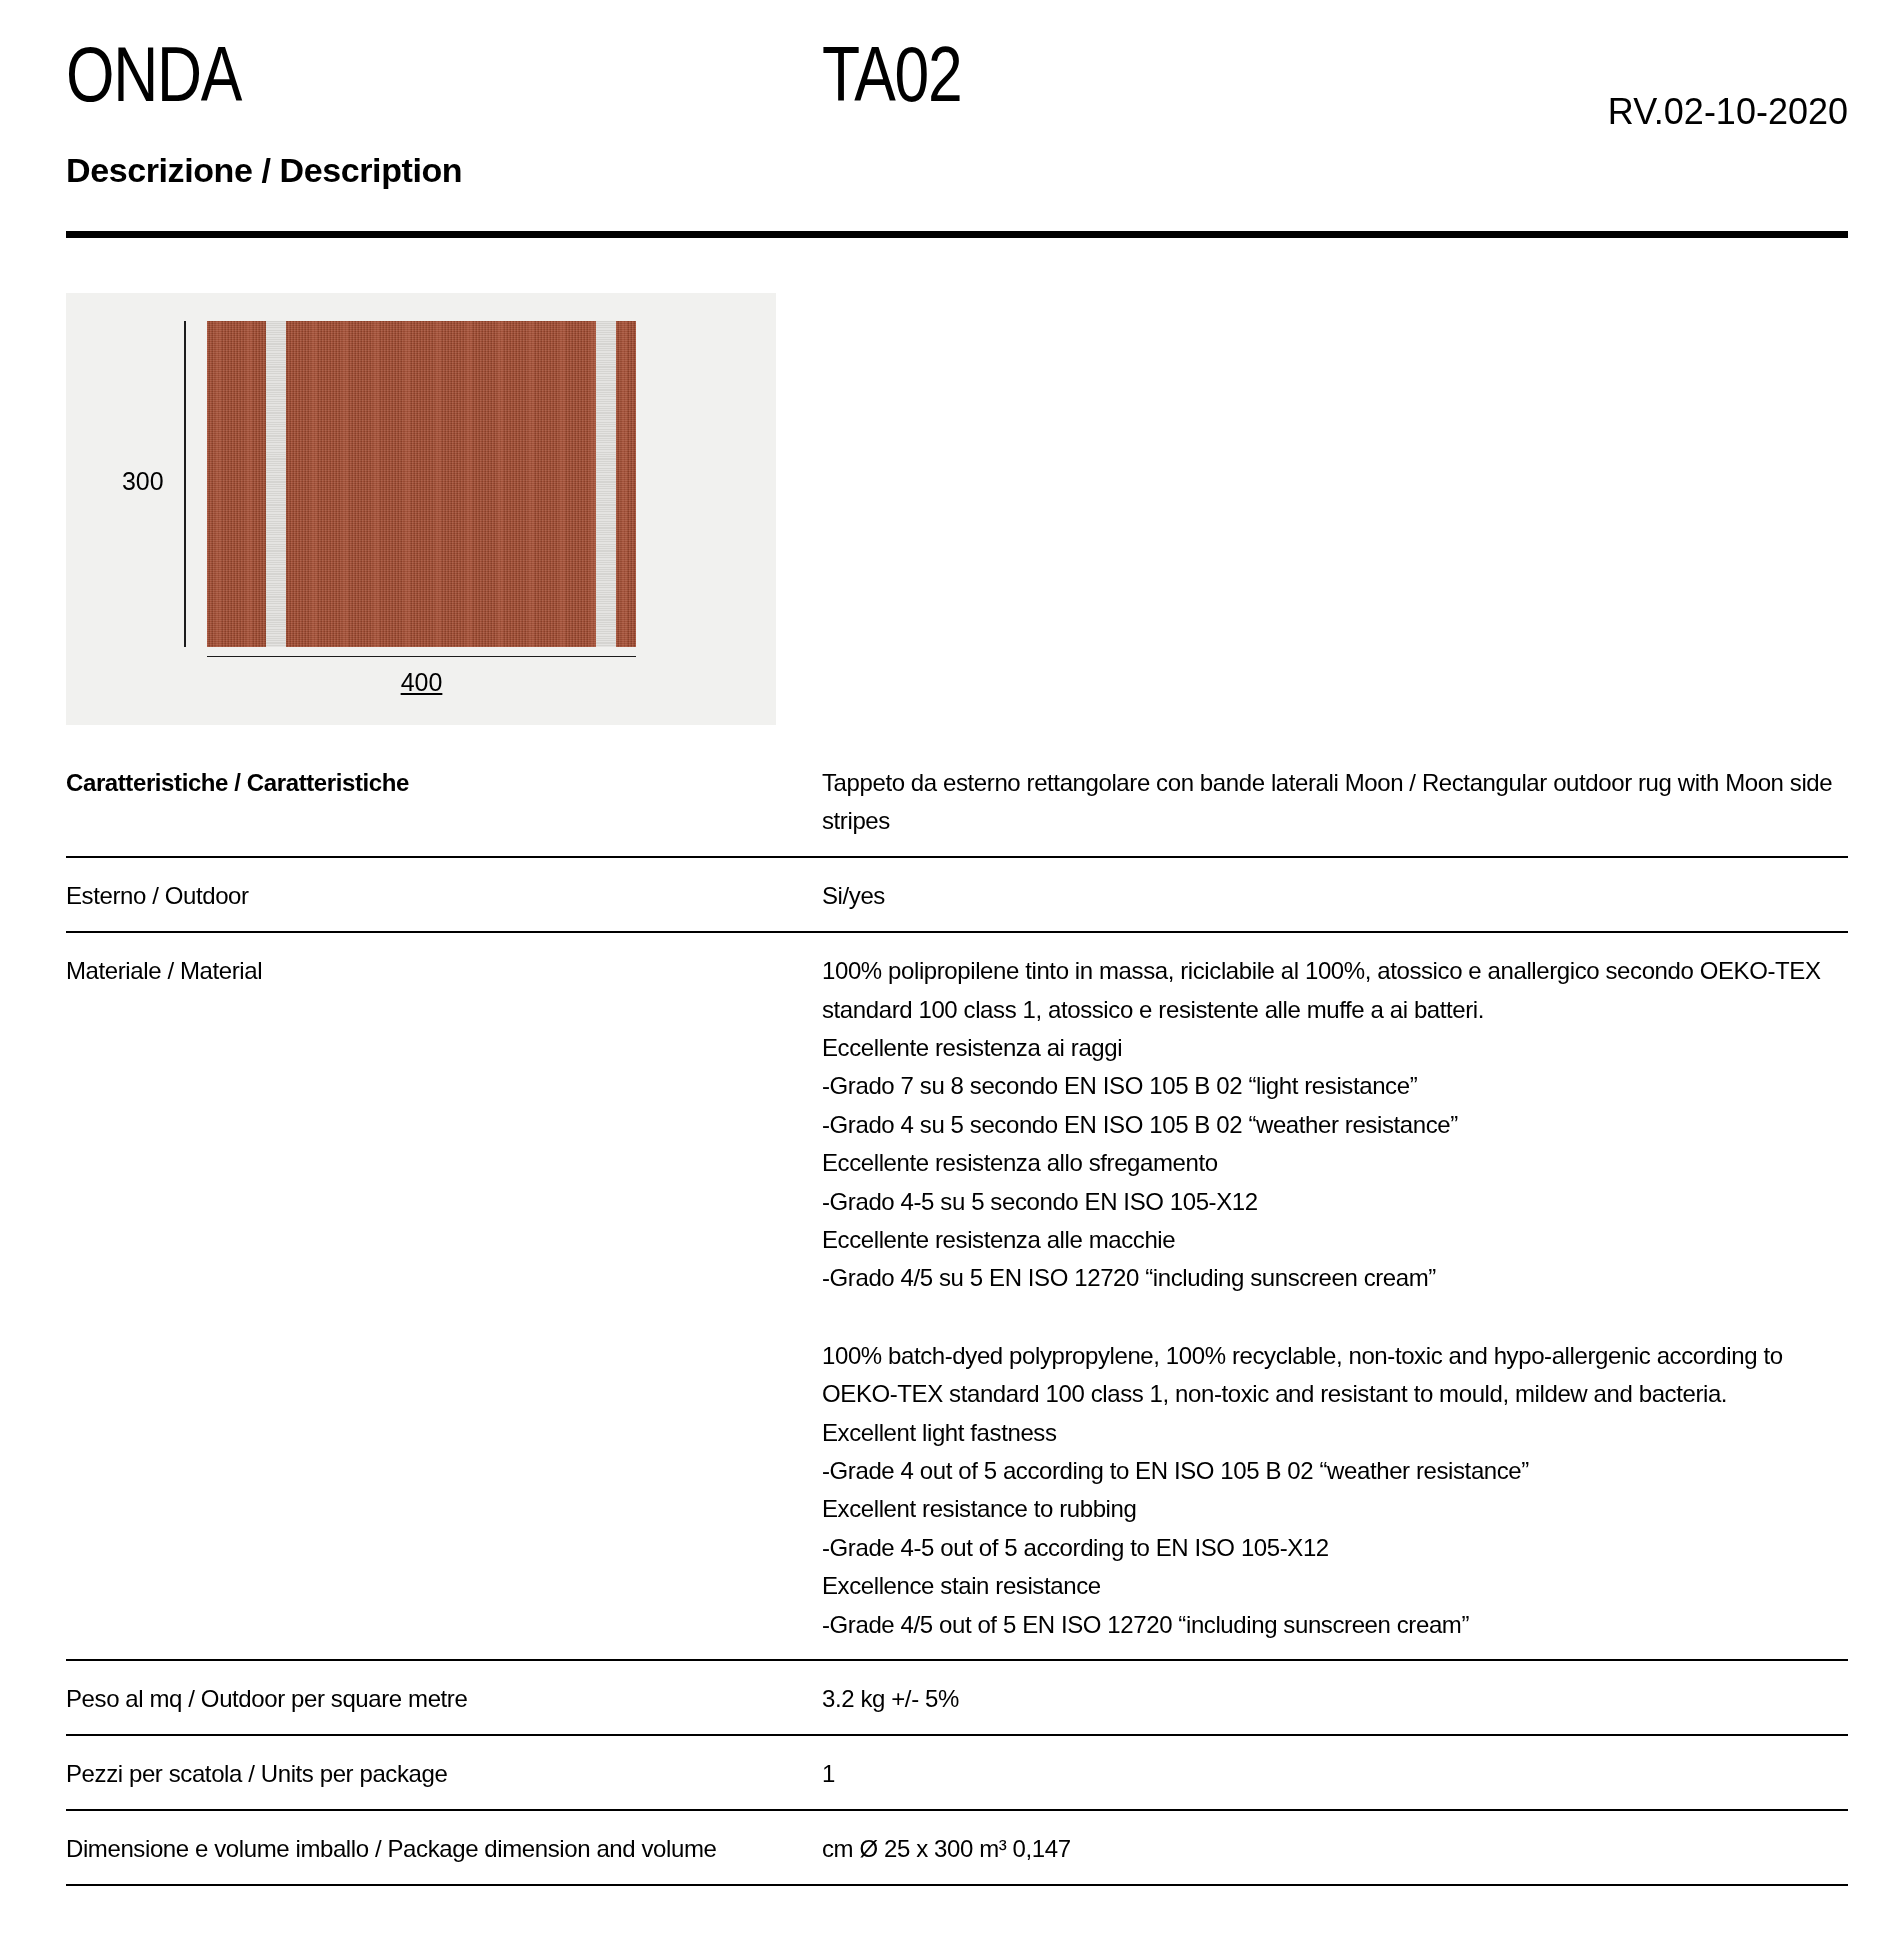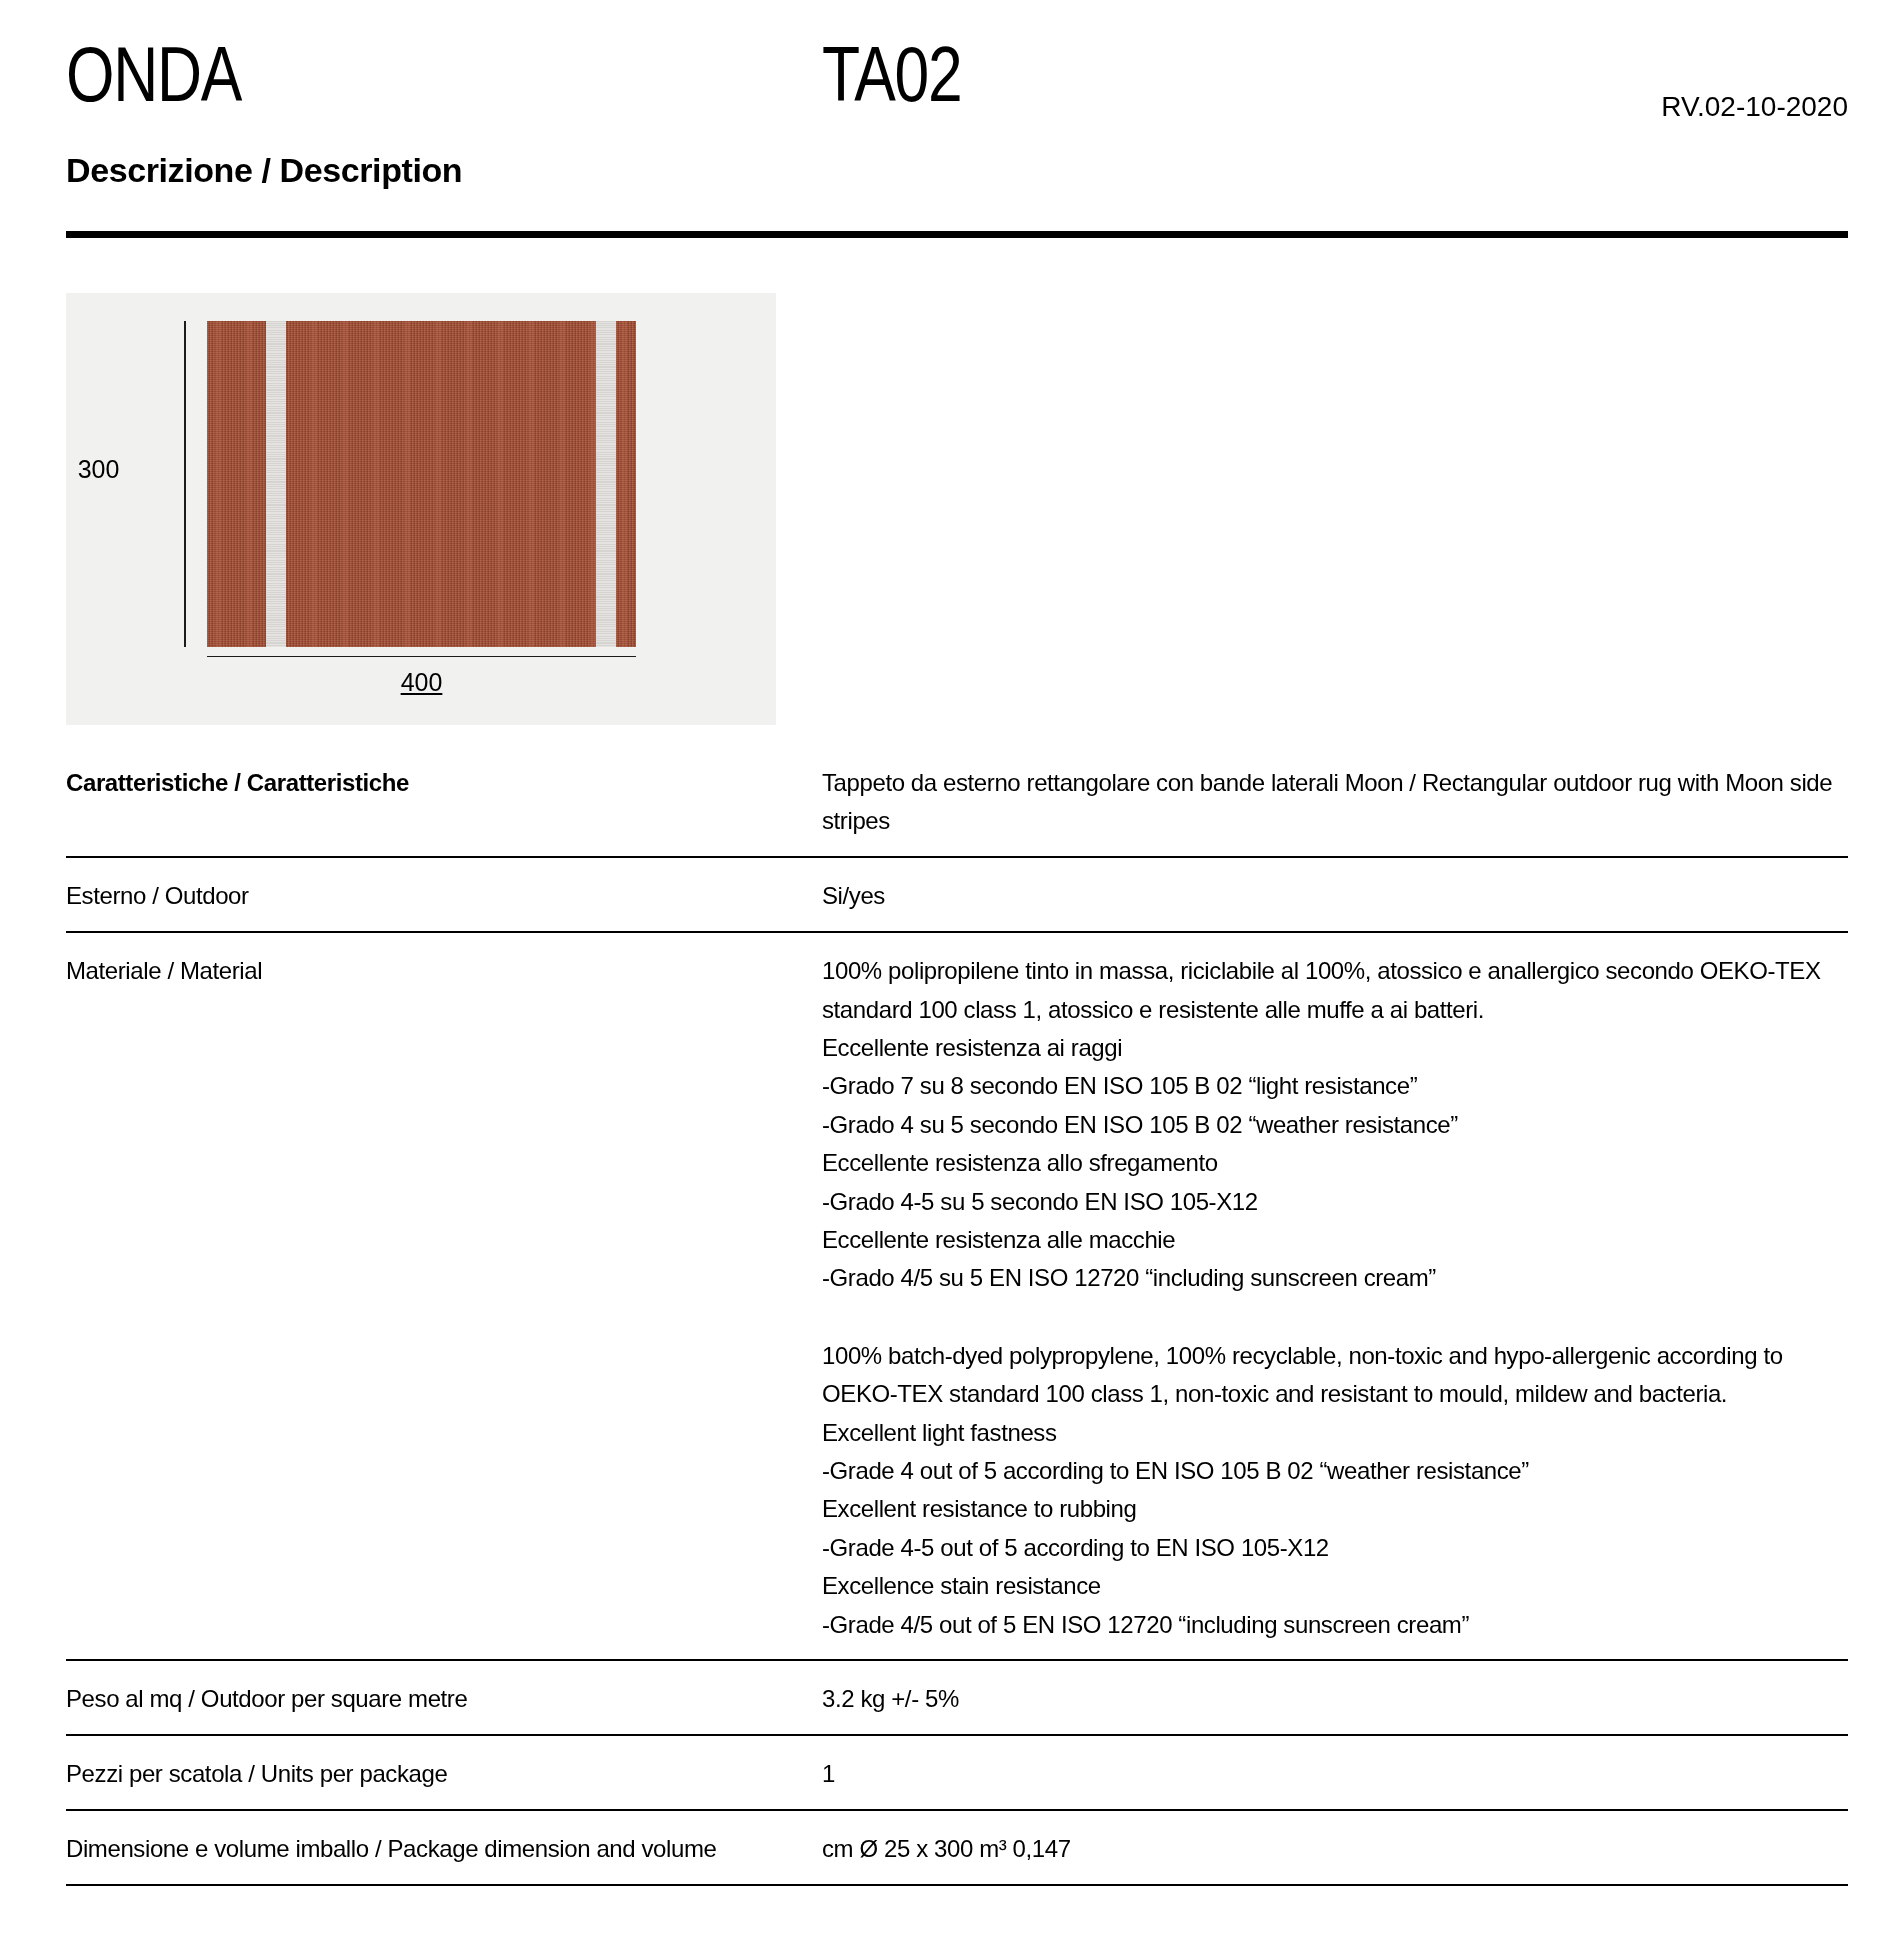--- a/index.html
+++ b/index.html
@@ -17,21 +17,21 @@
   
   .header{position:relative;height:231px;}
   .brand,.code{
     position:absolute;top:35px;
     font-size:78px;line-height:1;font-weight:400;
     letter-spacing:-1.6px;white-space:nowrap;
     transform:scaleX(.8);transform-origin:0 0;
   }
   .brand{left:0;}
   .code{left:756px;}
-  .rev{position:absolute;right:0;top:91px;font-size:28px;letter-spacing:0;}
+  .rev{position:absolute;right:0;top:91px;font-size:36px;letter-spacing:0;}
   .section-title{position:absolute;left:0;top:151px;font-size:34px;font-weight:700;}
   .rule-thick{height:6.6px;background:#000;}
   
   .image-panel{
     position:relative;margin-top:55px;
     width:710px;height:432px;background:#f1f1ef;
   }
   .rug{
     position:absolute;left:141px;top:28px;width:429px;height:326px;
     background:
@@ -40,21 +40,21 @@
   }
   .stripe{
     position:absolute;top:0;height:100%;width:19.6px;
     background:repeating-linear-gradient(0deg, #e4e3e1 0 1.2px, #d5d4d1 1.2px 2.3px);
   }
   .stripe.s1{left:59px;}
   .stripe.s2{left:389px;}
   .dim-line-v{position:absolute;left:118px;top:28px;width:1.6px;height:326px;background:#1c1c1c;}
   .dim-line-h{position:absolute;left:141px;top:363px;width:429px;height:1.6px;background:#1c1c1c;}
   .dim-label{position:absolute;font-size:25px;letter-spacing:0;}
-  .dim-300{left:11.7px;top:162px;width:86px;text-align:left;}
+  .dim-300{left:11.7px;top:174px;width:86px;text-align:right;}
   .dim-400{left:141px;top:375px;width:429px;text-align:center;text-decoration:underline;}
   
   .specs{margin-top:20.3px;font-size:24px;line-height:1.6;}
   .row{display:flex;border-bottom:2.7px solid #000;padding:19px 0 15.6px;}
   .label{flex:0 0 756px;box-sizing:border-box;padding-right:55px;}
   .label.bold{font-weight:700;}
   .value{flex:1;}
   .blank-line{height:39px;}
 </style>
 </head>

